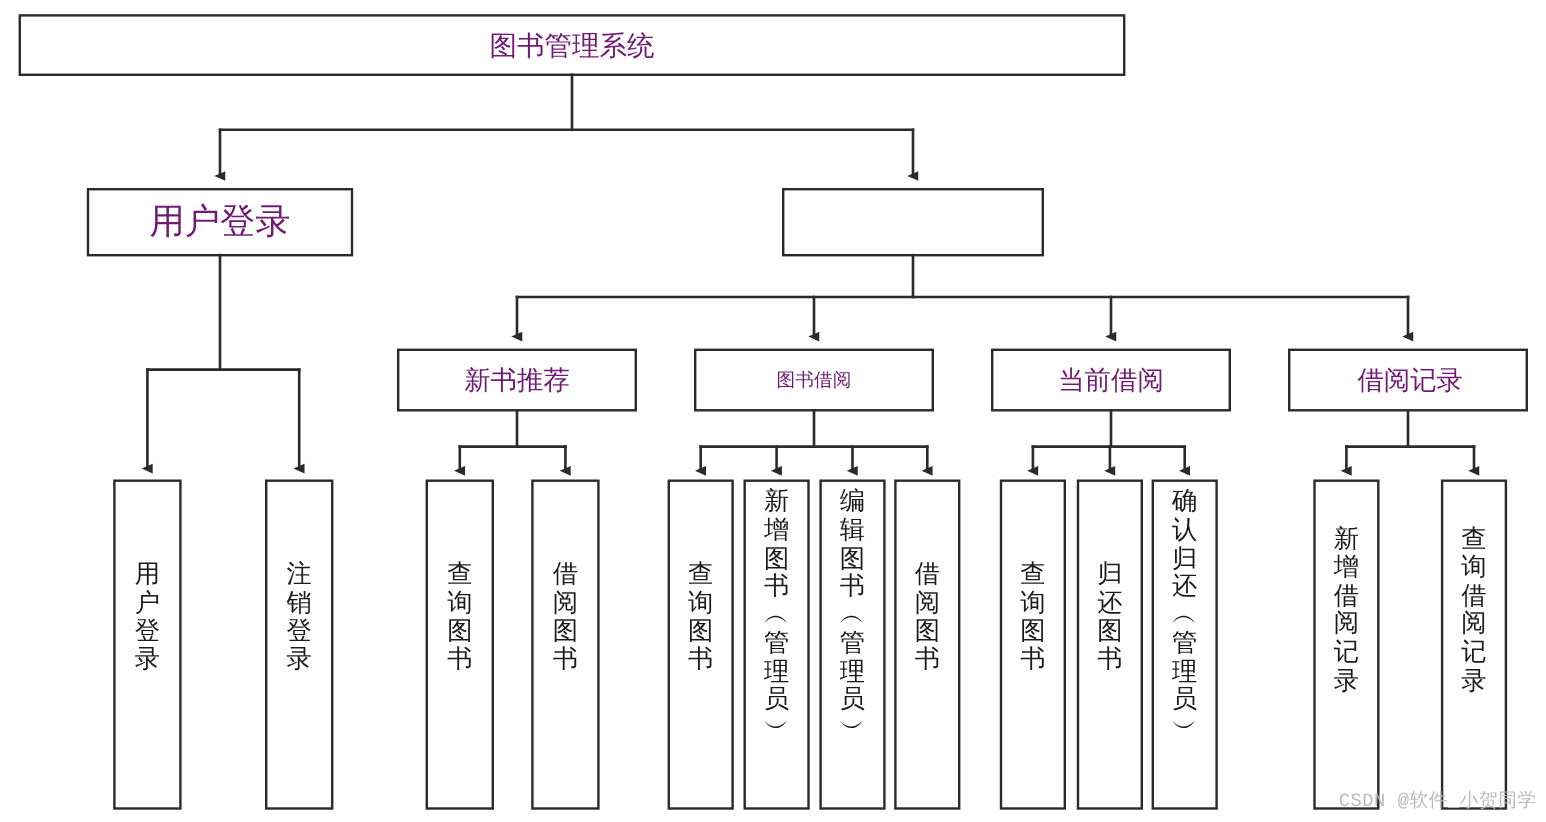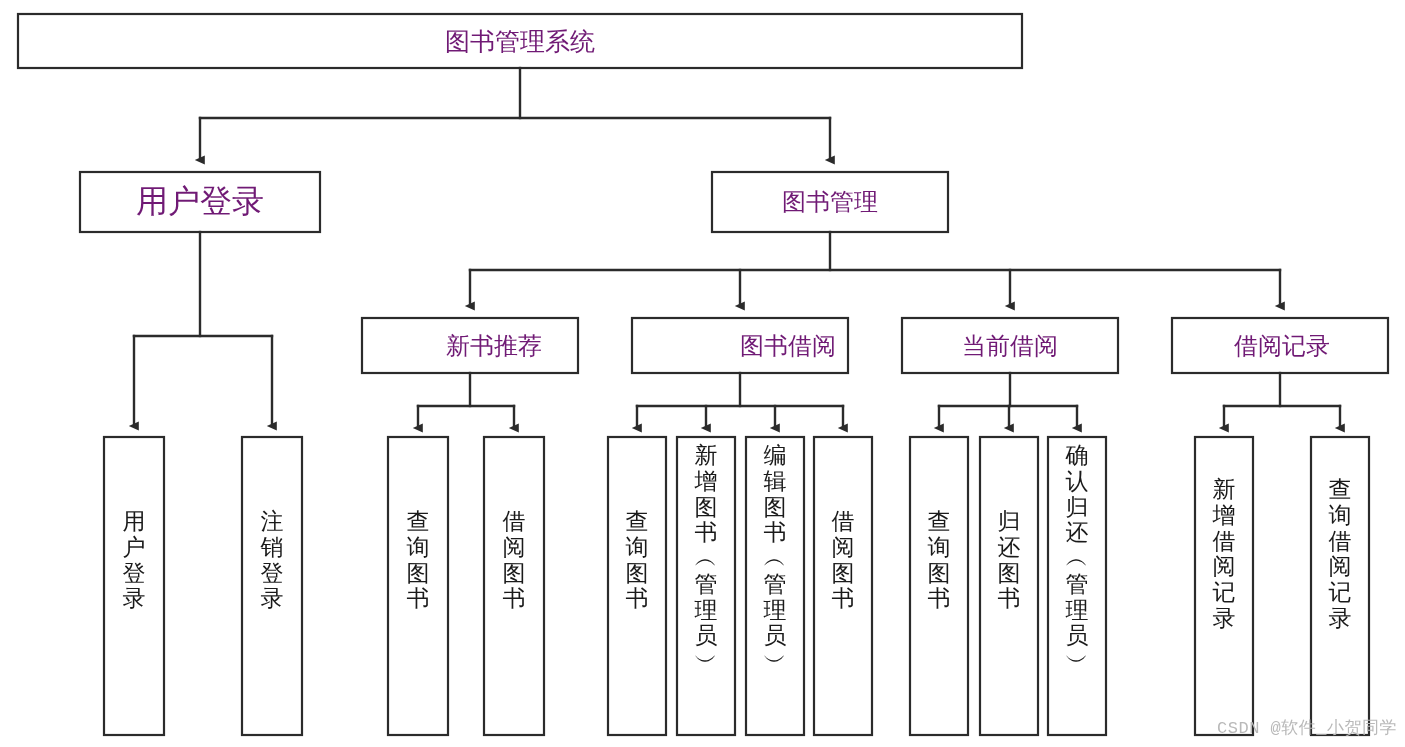--- a/index.html
+++ b/index.html
@@ -162,28 +162,25 @@
     <path class="connector" marker-end="url(#arrow)" d="M1340,406 L1340,428"></path>
   </svg>
 
   <div class="hlabel-wrap" style="left:18px; top:14px; width:1004px; height:54px; font-size:25px;">
     <span>图书管理系统</span>
   </div>
 
   <div class="hlabel-wrap" style="left:80px; top:172px; width:240px; height:60px; font-size:32px;">
     <span>用户登录</span>
   </div>
-  <div class="hlabel-wrap" style="left:712px; top:172px; width:236px; height:60px; font-size:24px;">
-    <span>图书管理</span>
-  </div>
-
-  <div class="hlabel-wrap" style="left:362px; top:318px; width:216px; height:55px; font-size:24px;padding-left:24px;">
+
+  <div class="hlabel-wrap" style="left:362px; top:318px; width:216px; height:55px; font-size:24px;">
     <span>新书推荐</span>
   </div>
-  <div class="hlabel-wrap" style="left:632px; top:318px; width:216px; height:55px; font-size:24px;margin-left:48px;">
+  <div class="hlabel-wrap" style="left:632px; top:318px; width:216px; height:55px; font-size:17px;">
     <span>图书借阅</span>
   </div>
   <div class="hlabel-wrap" style="left:902px; top:318px; width:216px; height:55px; font-size:24px;">
     <span>当前借阅</span>
   </div>
   <div class="hlabel-wrap" style="left:1172px; top:318px; width:220px; height:55px; font-size:24px;">
     <span>借阅记录</span>
   </div>
 
   <div class="vlabel-wrap" style="left:104px; top:437px; width:60px; height:298px; padding-top:72px;"><span>用</span><span>户</span><span>登</span><span>录</span></div>

